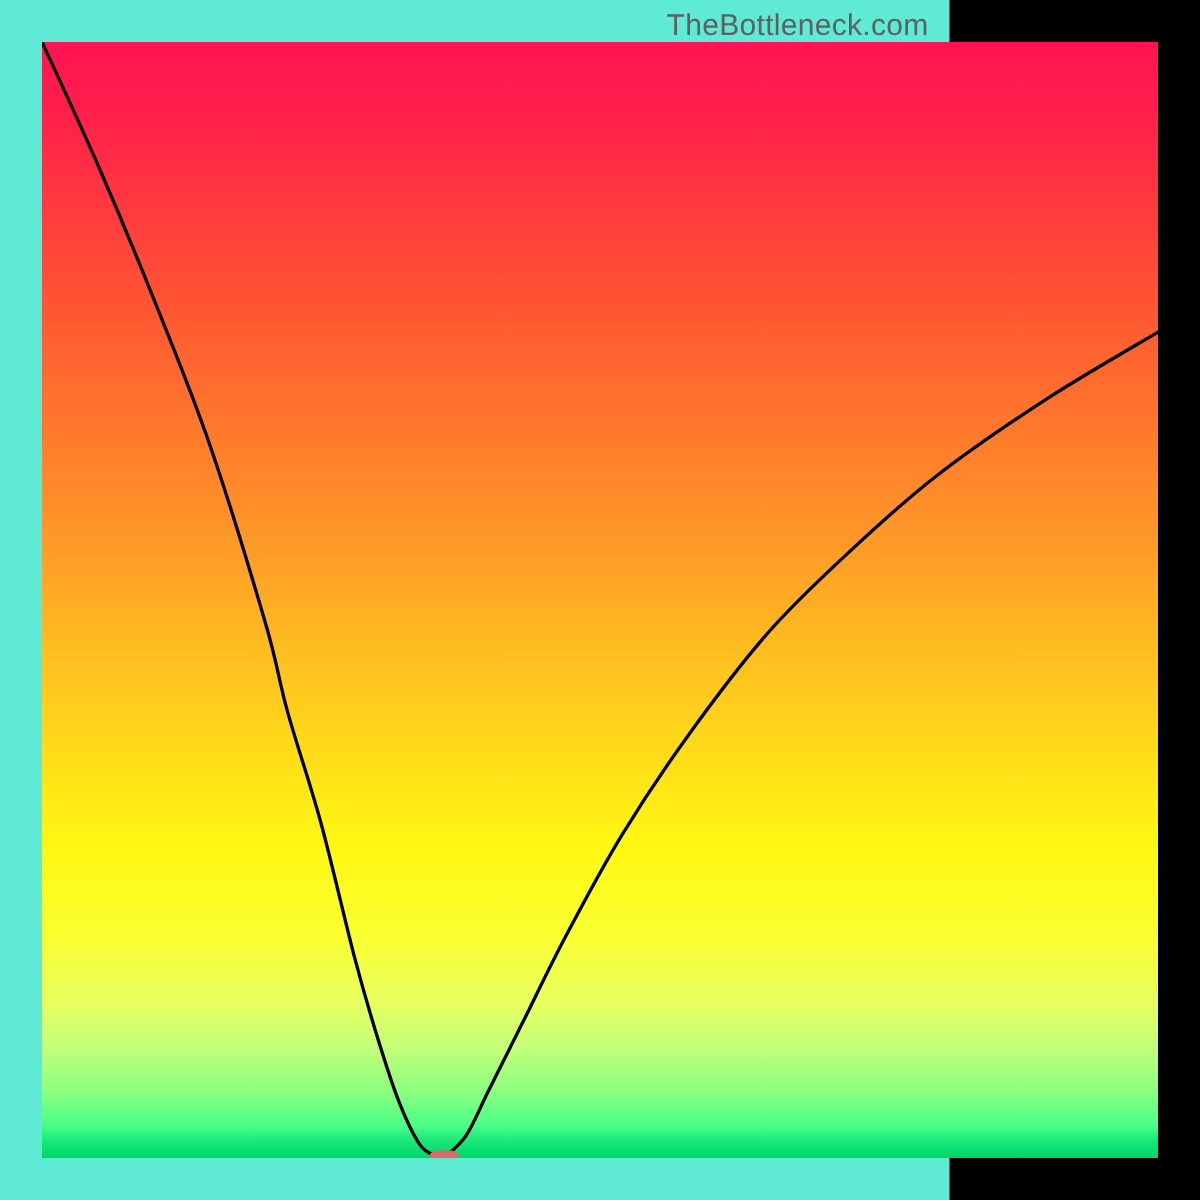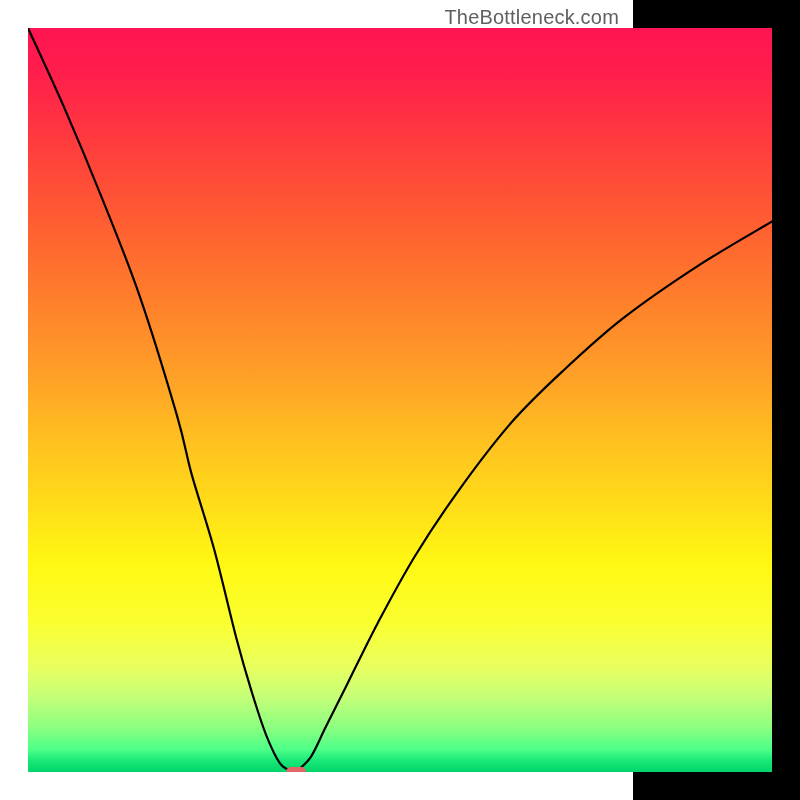--- a/index.html
+++ b/index.html
@@ -10,21 +10,21 @@
     background: #000;
     overflow: hidden;
     font-family: Arial, Helvetica, sans-serif;
   }
   .frame {
     position: absolute;
     top: 0;
     left: 0;
     width: 633px;
     height: 800px;
-    background: #ffffff;
+    background: #5eead4;
   }
   .plot-area {
     position: absolute;
     left: 28px;
     top: 28px;
     width: 744px;
     height: 744px;
     overflow: hidden;
   }
   .gradient {

